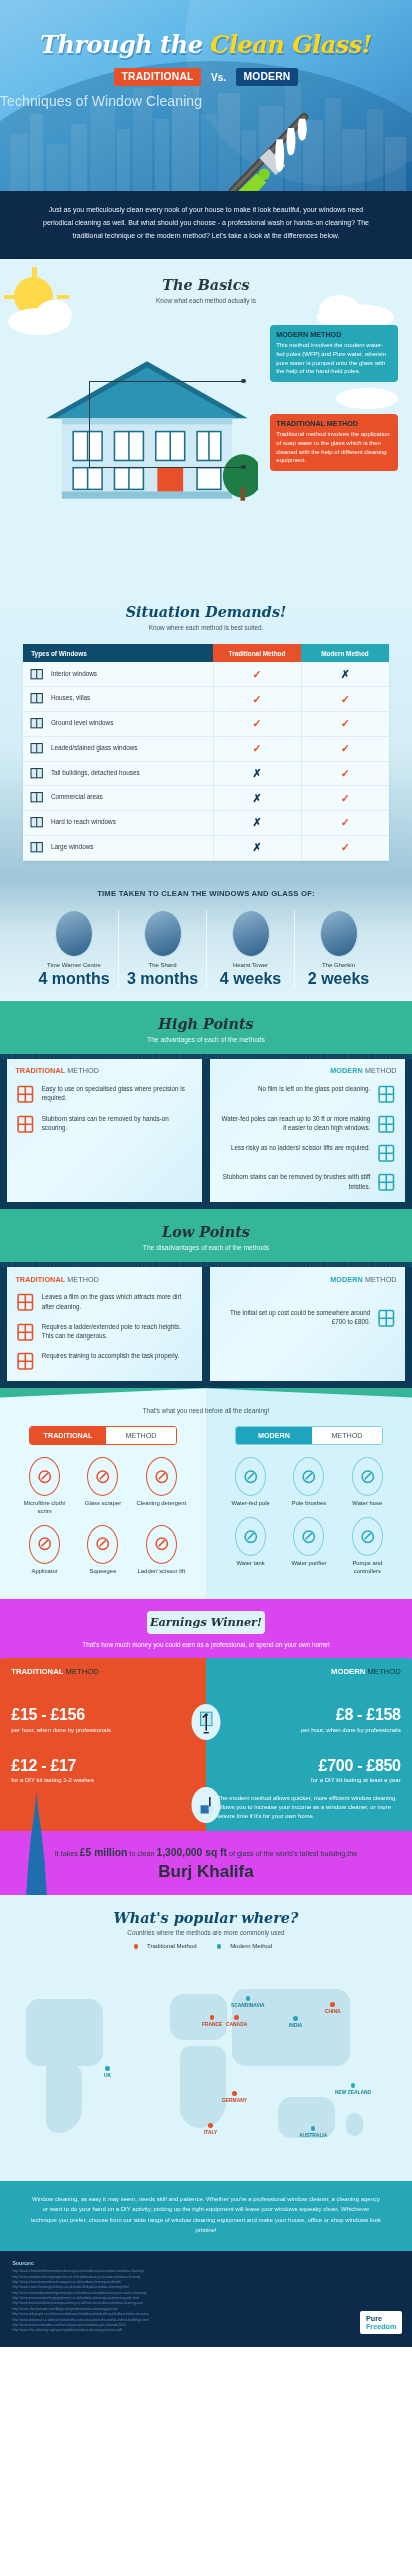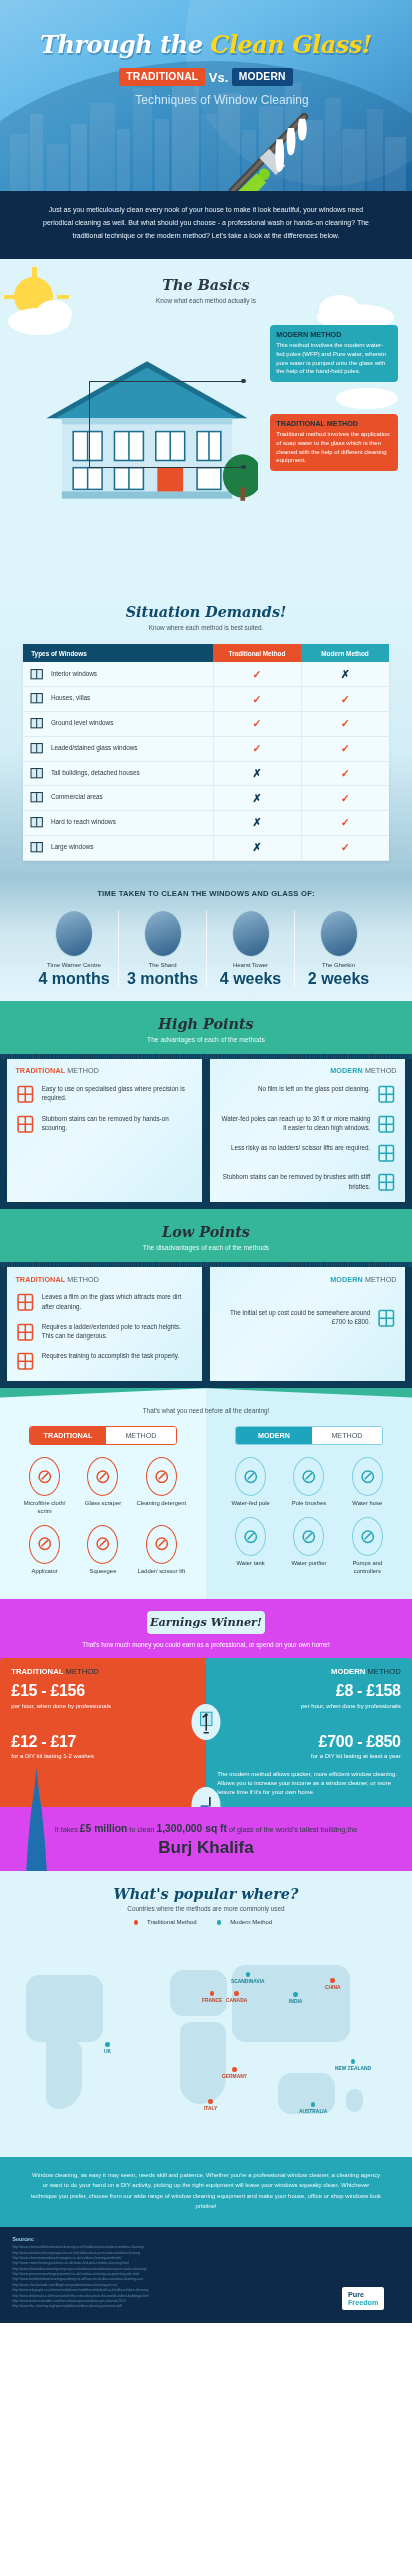--- a/index.html
+++ b/index.html
@@ -36,26 +36,26 @@
     position:relative; z-index:6; text-align:center; margin-top:9.3px;
   }
   .vs-row .pill{
     display:inline-block; padding:3.1px 7.2px 3.6px; border-radius:2.1px;
     font-size:10.3px; font-weight:bold; color:#fff; letter-spacing:0.2px;
     vertical-align:middle;
   }
   .vs-row .pill.trad{ background:#e8502a; }
   .vs-row .pill.mod{ background:#11497e; }
   .vs-row .vs{
-    display:inline-block; margin:0 1px; color:#fff; font-size:13px;
+    display:inline-block; margin:0 8px; color:#fff; font-size:10px;
     font-weight:bold; vertical-align:middle;
   }
   .hero-sub{
-    position:relative; z-index:6; text-align:center; margin-top:7.2px;
-    font-size:12px; color:#cfe9f9; letter-spacing:0.1px;margin-left:32px;
+    position:relative; z-index:6; margin-top:7.2px;
+    font-size:14px; color:#cfe9f9; letter-spacing:0.1px;
   }
   .squeegee{
     position:absolute; right:77px; bottom:-3.1px; width:118px; height:98px; z-index:5;
   }
 
   
   .intro{
     background:#0d2a4a; padding:13.4px 36px 15.5px; text-align:center; position:relative;
     overflow:hidden;
   }
@@ -189,21 +189,21 @@
     font-weight:bold; font-size:11.3px; color:#263238;
   }
   .earn-sub{ text-align:center; color:#fff; font-size:6.4px; margin-top:7.2px; }
   .earn-cards{ display:flex; margin-top:10.3px; border-radius:4.1px 4.1px 0 0; overflow:hidden;
                position:relative; }
   .earn-card{ flex:1; padding:9.3px 11.3px 10.3px; color:#fff; }
   .earn-card.trad{ background:#e8502a; text-align:left; }
   .earn-card.mod{ background:#25a7b8; text-align:right; }
   .earn-card h5{ font-size:7.7px; font-weight:normal; color:#12333f; }
   .earn-card h5 b{ color:#fff; font-weight:bold; }
-  .earn-big{ font-size:16px; font-weight:bold; margin-top:6px; letter-spacing:-0.3px;}
+  .earn-big{ font-size:16px; font-weight:bold; margin-top:30px; letter-spacing:-0.3px;}
   .earn-note{ font-size:6px; margin-top:2.1px; }
   .earn-blurb{ font-size:6px; line-height:1.5; margin-top:11.3px; text-align:left;}
   .earn-mid{
     position:absolute; left:50%; transform:translateX(-50%); width:29px; height:36px;
     border-radius:50%; background:#ddf4fb; display:flex; align-items:center;
     justify-content:center; z-index:5;
   }
   .burj{ position:relative; padding:15.5px 0 13.4px; text-align:center;border-radius:7px; }
   .burj-line{ font-size:7.2px; color:#2b3a42; }
   .burj-line b{ font-size:10.3px; }
@@ -227,21 +227,21 @@
   
   .concl{ background:#25a7b8; padding:13.4px 30px 15.5px; text-align:center; }
   .concl p{ color:#eafaff; font-size:6px; line-height:1.72; }
 
   
   .foot{ background:#0d2a4a; padding:9.3px 12.4px 13.4px; position:relative; }
   .foot h6{ color:#9fd4e8; font-size:5.2px; font-weight:bold; margin-bottom:3.1px; }
   .foot ul{ list-style:none; }
   .foot li{ color:#5f87a8; font-size:3.4px; line-height:1.58; word-break:break-all; }
   .logo{
-    position:absolute; right:28px; bottom:13.4px; background:#fff; border-radius:2.1px;
+    position:absolute; right:10px; bottom:13.4px; background:#fff; border-radius:2.1px;
     padding:3.6px 5.7px; text-align:left;
   }
   .logo .l1{ font-size:7.2px; font-weight:bold; color:#0d4a6b; line-height:1.05;}
   .logo .l2{ font-size:7.2px; font-weight:bold; color:#25a7b8; line-height:1.05;}
 </style>
 </head>
 <body>
 
 <div class="page">
 

